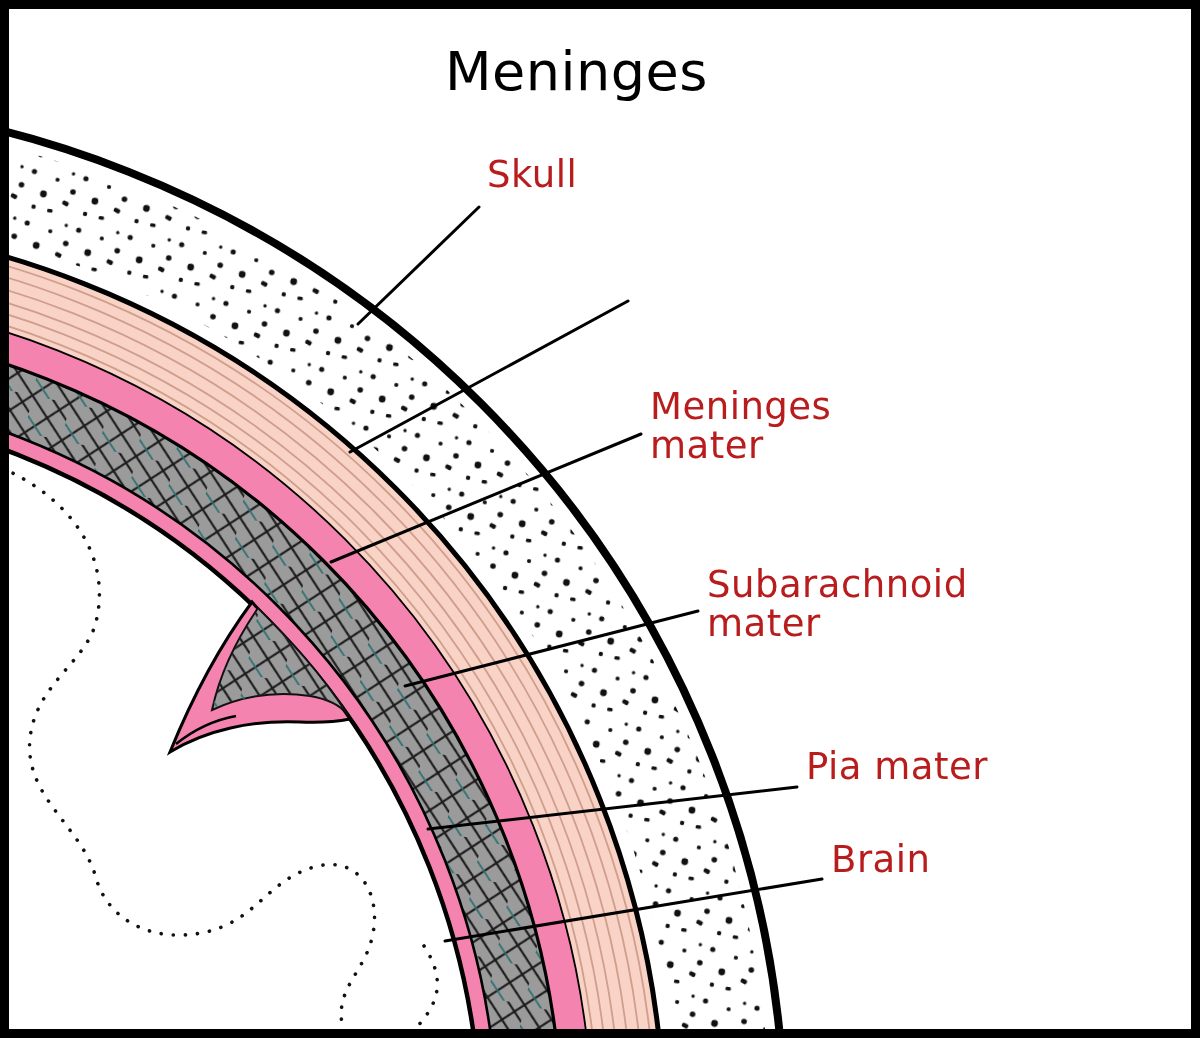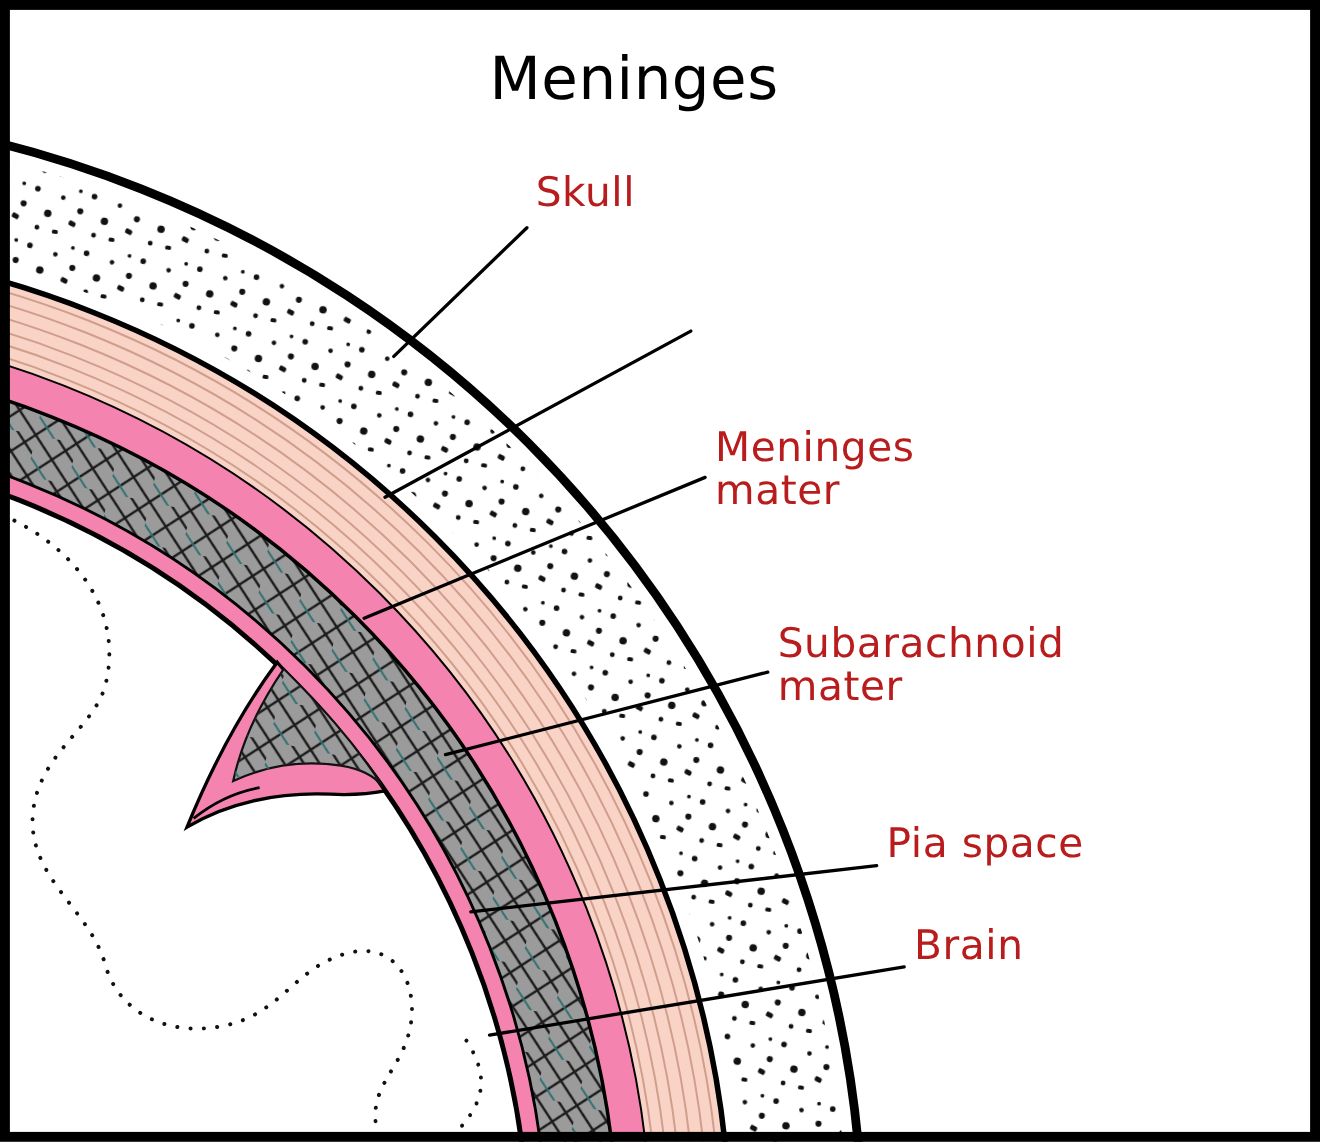--- a/index.html
+++ b/index.html
@@ -119,18 +119,18 @@
 
   <div class="label" style="left:487px;top:156px;">Skull</div>
 
 
   <div class="label" style="left:650px;top:388px;">Meninges
 mater</div>
 
   <div class="label" style="left:707px;top:566px;">Subarachnoid
 mater</div>
 
-  <div class="label" style="left:806px;top:748px;">Pia space</div>
+  <div class="label" style="left:806px;top:748px;">Pia mater</div>
 
   <div class="label" style="left:831px;top:841px;">Brain</div>
 
   <div class="frame"></div>
 </div>
 
 </body></html>

